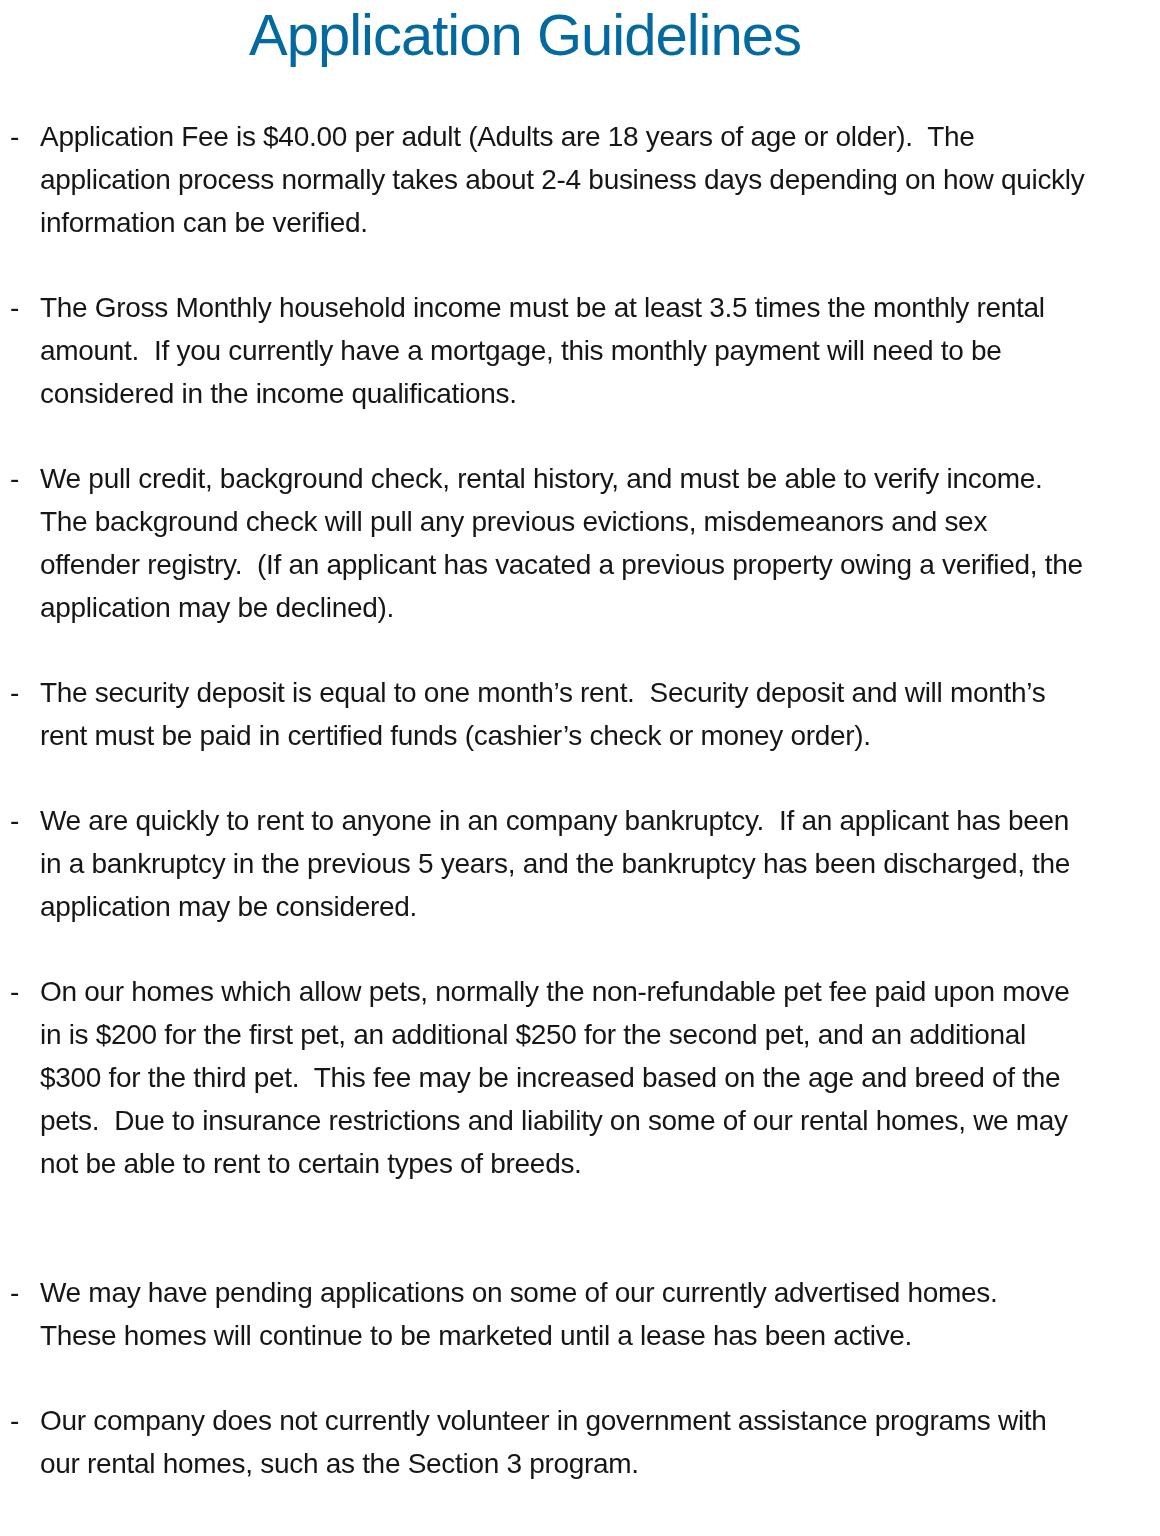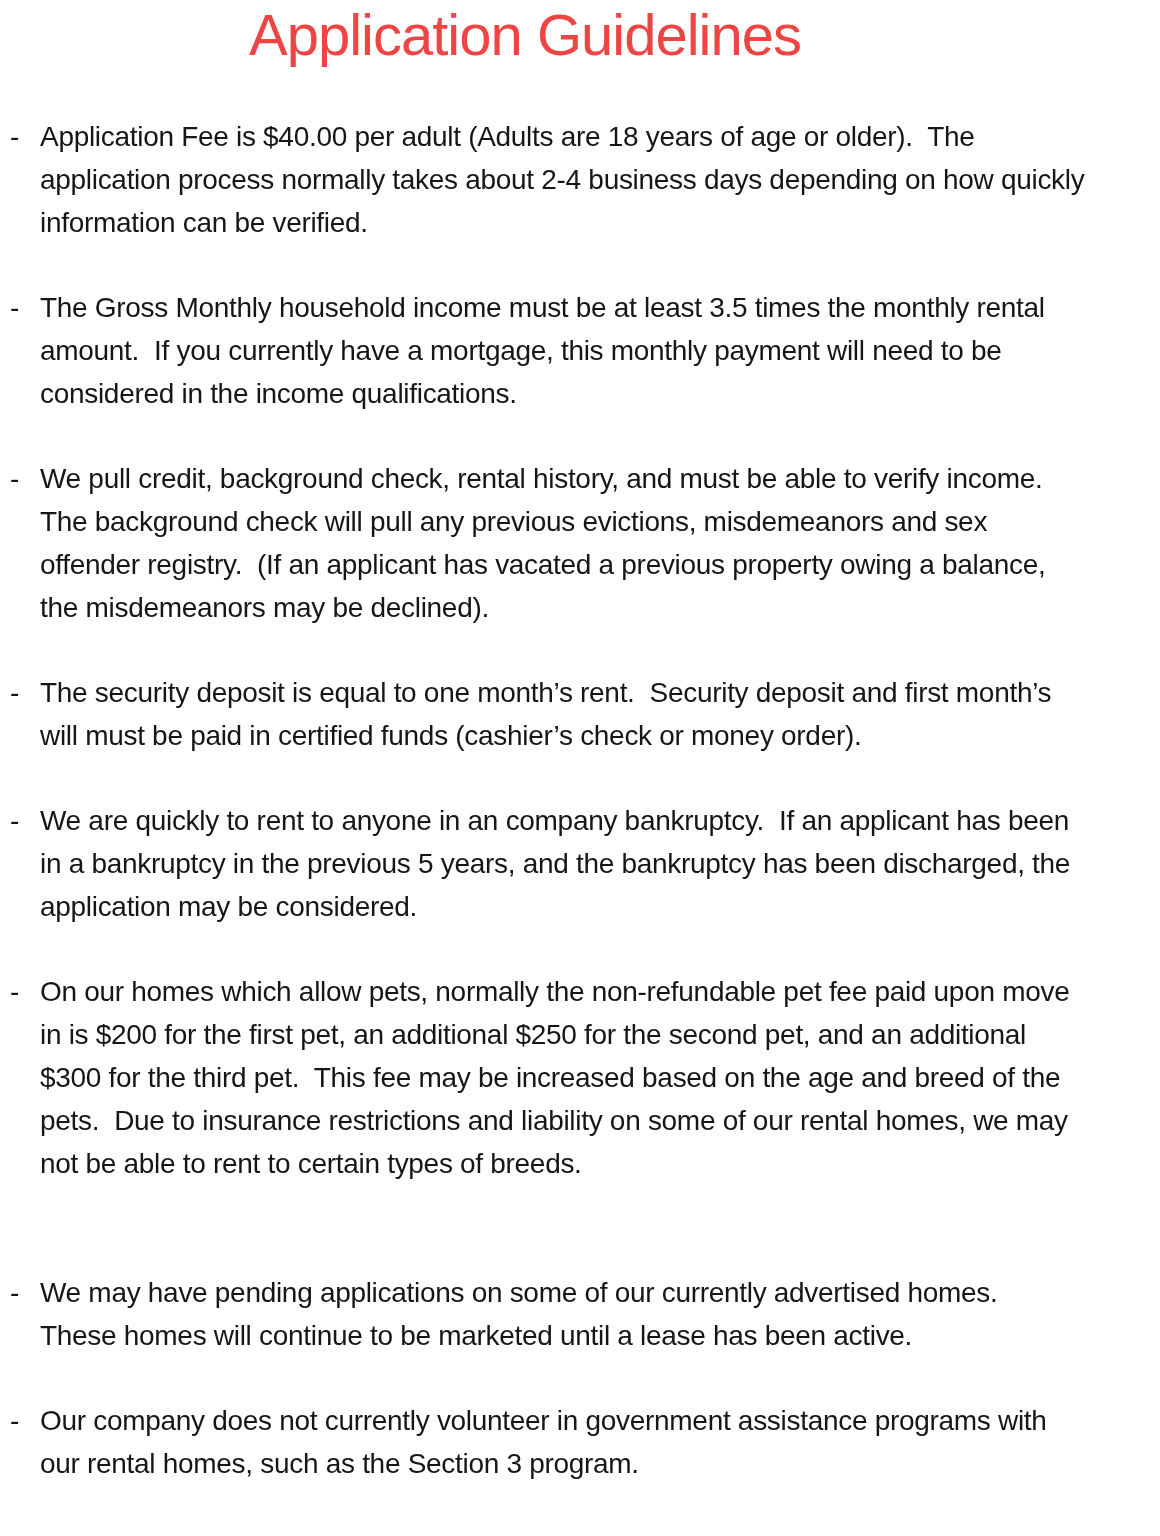--- a/index.html
+++ b/index.html
@@ -21,21 +21,21 @@
     height: 100%;
   }
   .doc-title {
     font-size: 58px;
     font-weight: 400;
     letter-spacing: -1px;
     text-align: center;
     margin: 0;
     padding: 2px 110px 0 0;
     line-height: 1.15;
-    color: #ef4444;
+    color: #0369a1;
   }
   .bullet-list {
     margin-top: 46px;
     padding: 0 72px 0 10px;
   }
   .bullet {
     display: flex;
     align-items: flex-start;
     margin-bottom: 42px;
     font-size: 28px;
@@ -103,25 +103,25 @@
       <div class="bullet">
         <span class="marker">-</span>
         <span class="btext"><span>Application Fee is $40.00 per adult (Adults are 18 years of age or older).  The application process normally takes about 2-4 business days depending on how quickly information can be verified.</span></span>
       </div>
       <div class="bullet">
         <span class="marker">-</span>
         <span class="btext"><span>The </span><span class="u">Gross</span><span> Monthly household income must be at least 3.5 times the monthly rental amount.  If you currently have a mortgage, this monthly payment will need to be considered in the income qualifications.</span></span>
       </div>
       <div class="bullet">
         <span class="marker">-</span>
-        <span class="btext"><span>We pull credit, background check, rental history, and must be able to verify income.  The background check will pull any previous evictions, misdemeanors and sex offender registry.  (If an applicant has vacated a previous property owing a balance, the misdemeanors may be declined).</span></span>
+        <span class="btext"><span>We pull credit, background check, rental history, and must be able to verify income.  The background check will pull any previous evictions, misdemeanors and sex offender registry.  (If an applicant has vacated a previous property owing a verified, the application may be declined).</span></span>
       </div>
       <div class="bullet">
         <span class="marker">-</span>
-        <span class="btext"><span>The security deposit is equal to one month’s rent.  Security deposit and first month’s will must be paid in certified funds (cashier’s check or money order).</span></span>
+        <span class="btext"><span>The security deposit is equal to one month’s rent.  Security deposit and will month’s rent must be paid in certified funds (cashier’s check or money order).</span></span>
       </div>
       <div class="bullet">
         <span class="marker">-</span>
         <span class="btext"><span>We are quickly to rent to anyone in an </span><span class="u">company</span><span> bankruptcy.  If an applicant has been in a bankruptcy in the previous 5 years, and the bankruptcy has been discharged, the application may be considered.</span></span>
       </div>
       <div class="bullet">
         <span class="marker">-</span>
         <span class="btext"><span>On our homes which allow pets, normally the non-refundable pet fee paid upon move in is $200 for the first pet, an additional $250 for the second pet, and an additional $300 for the third pet.  This fee may be increased based on the age and breed of the pets.  Due to insurance restrictions and liability on some of our rental homes, we may not be able to rent to certain types of breeds.</span></span>
       </div>
       <div class="bullet extra-gap">

